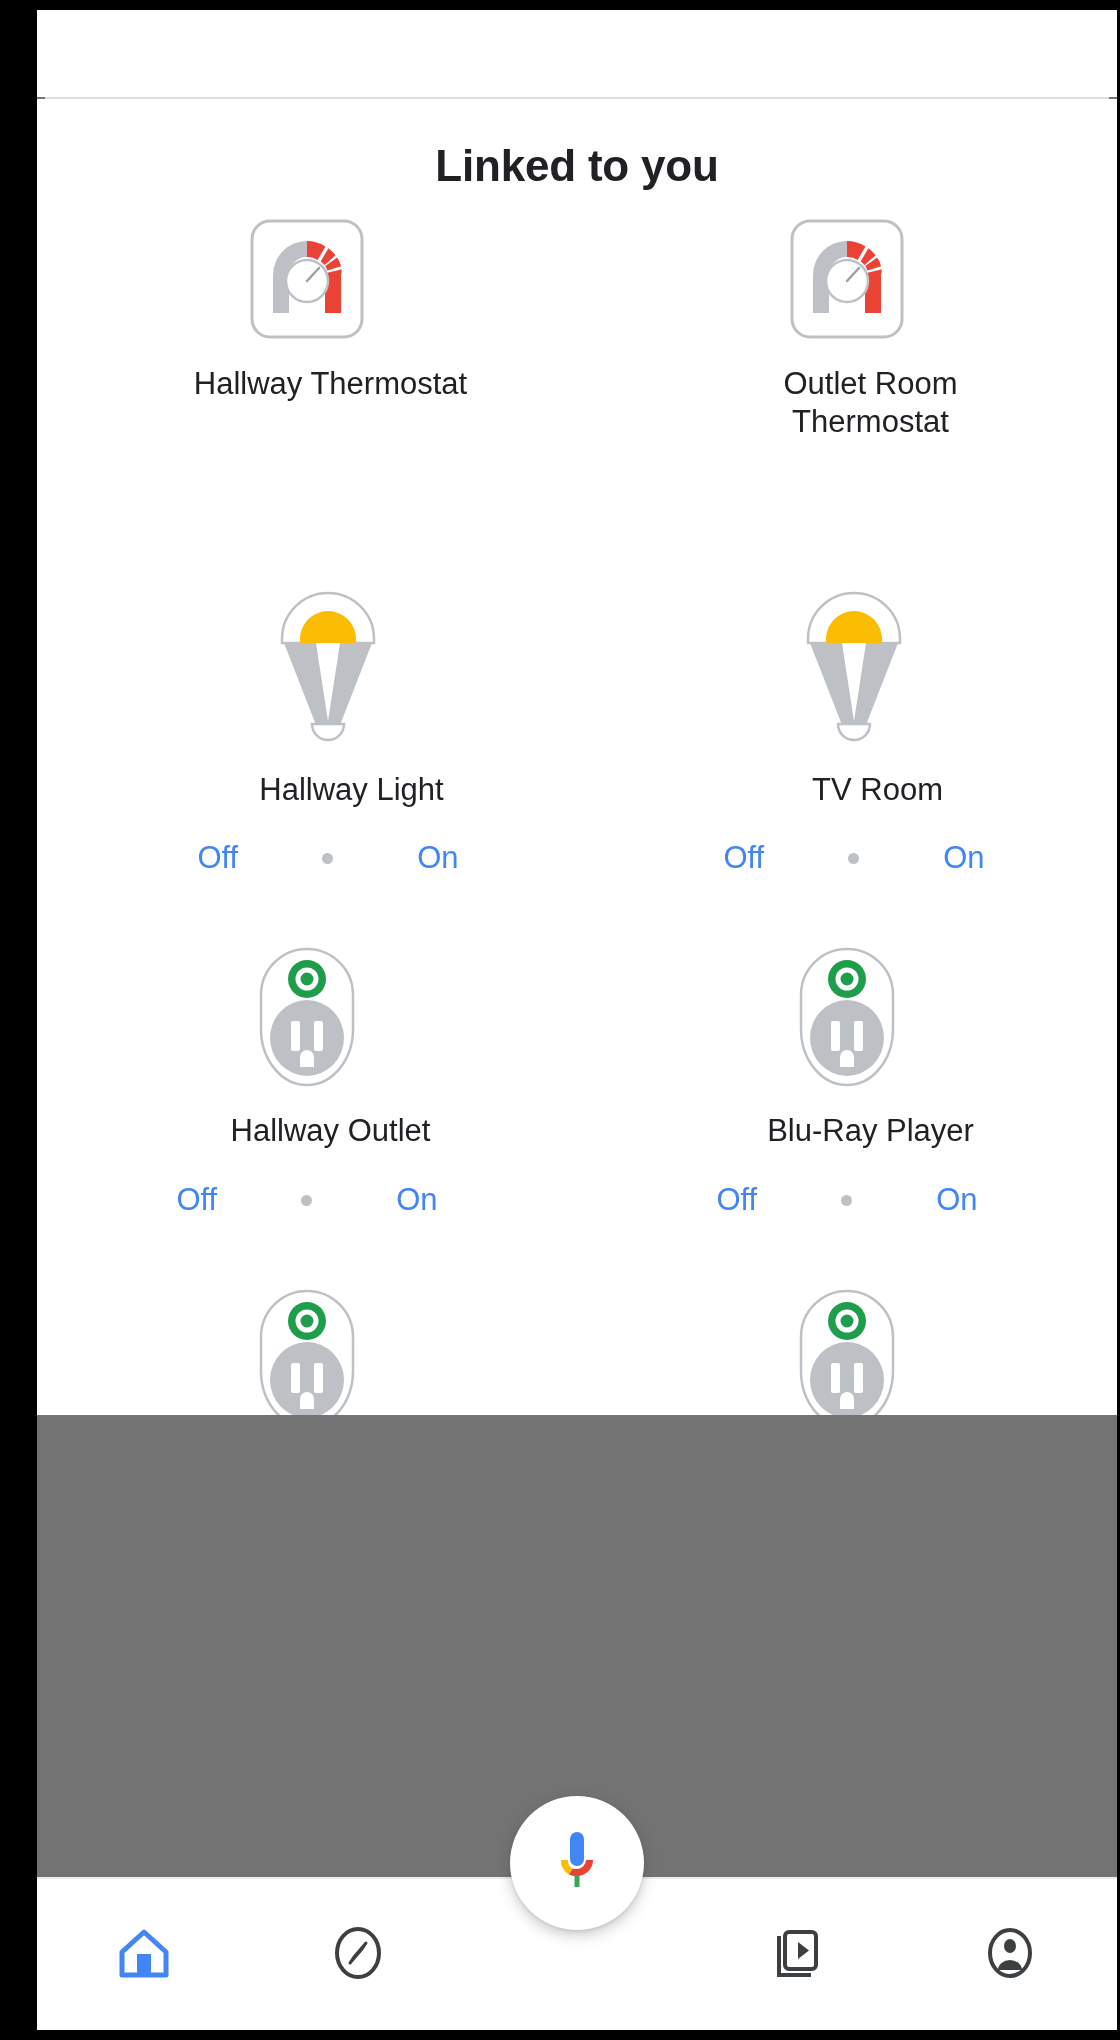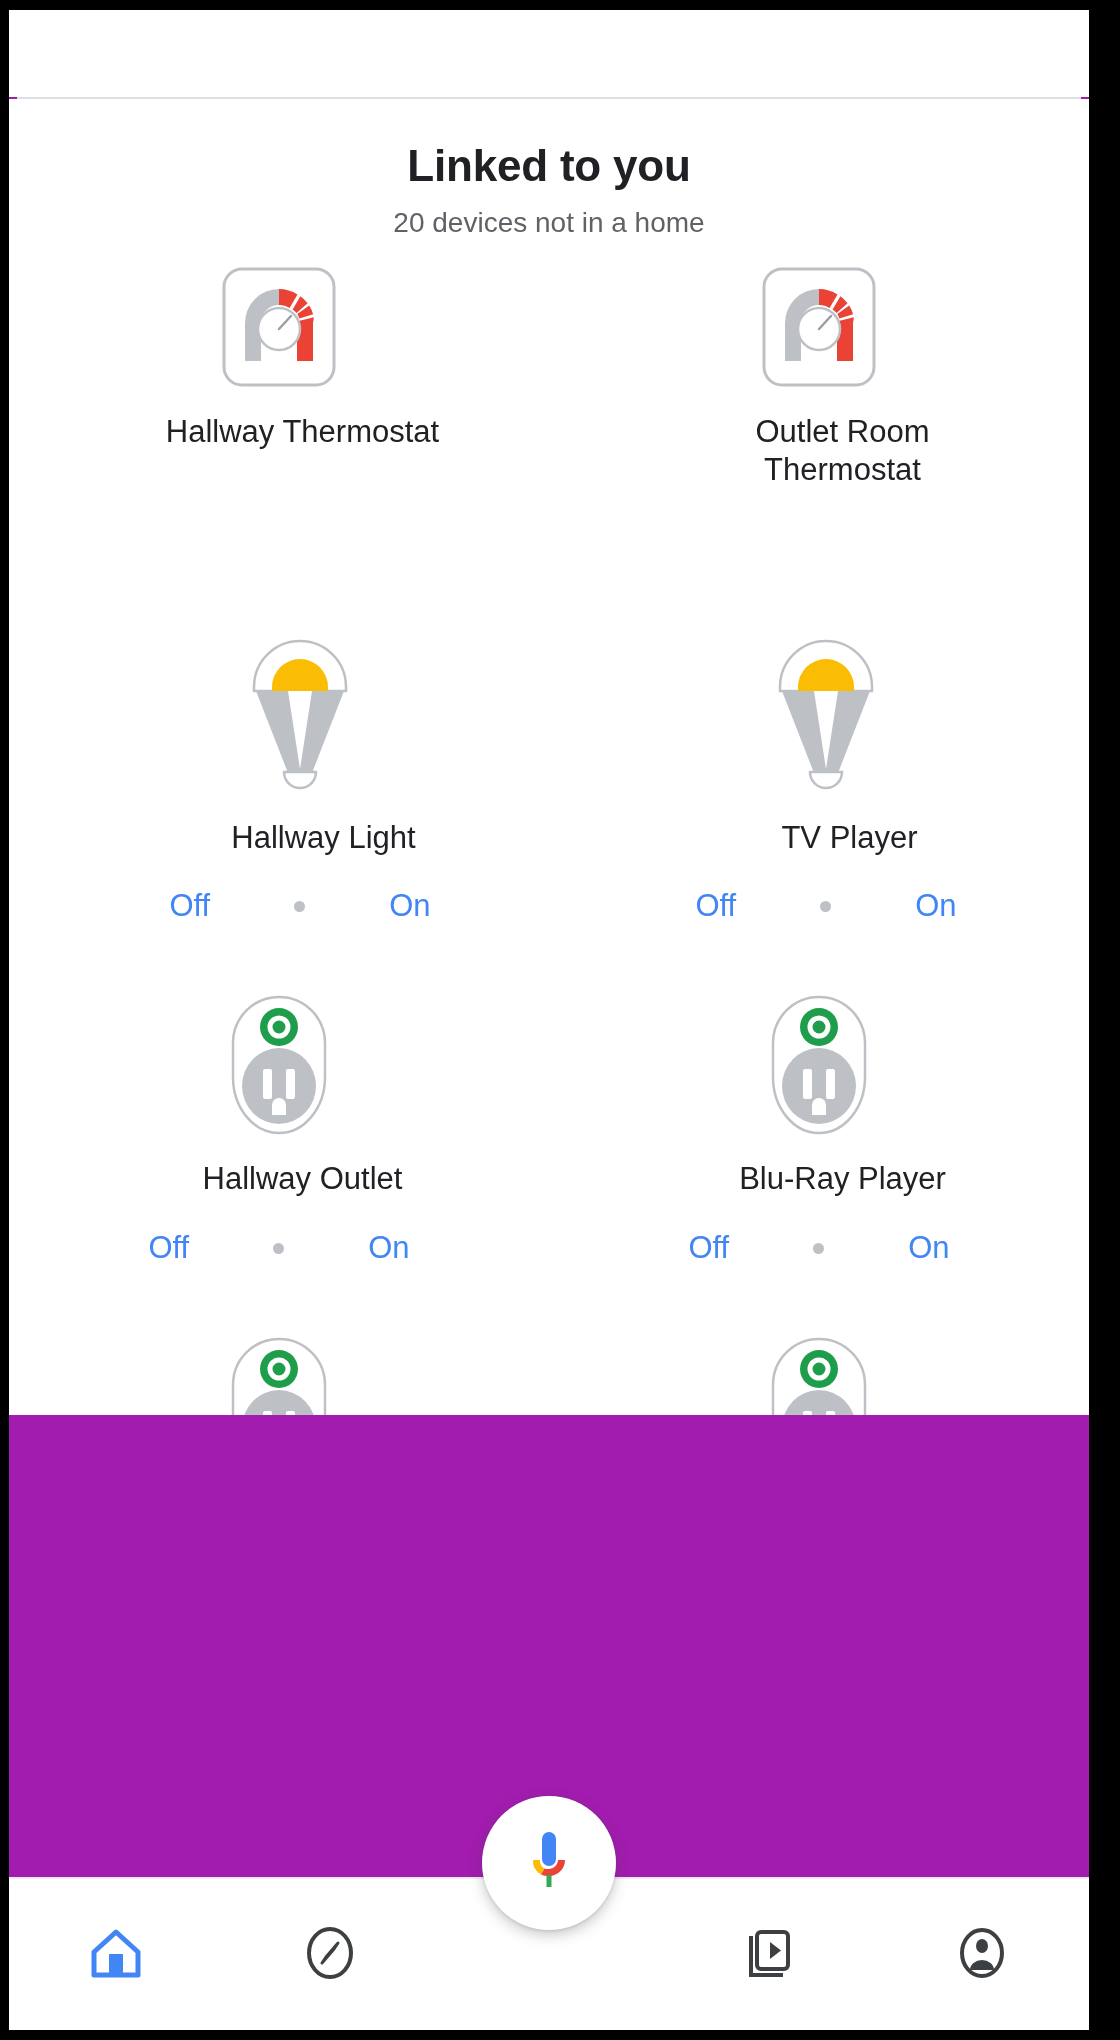--- a/index.html
+++ b/index.html
@@ -8,25 +8,25 @@
     width: 1120px;
     height: 2040px;
     background: #000000;
     font-family: "Liberation Sans", sans-serif;
     overflow: hidden;
   }
 
   
   #phone-frame {
     position: absolute;
-    left: 9px;
+    left: 37px;
     top: 10px;
     width: 1080px;
     height: 2020px;
-    background: #a21caf;
+    background: #737373;
     overflow: hidden;
   }
 
   
   #top-bar {
     position: absolute;
     left: 0; top: 0;
     width: 1080px;
     height: 87px;
     background: #ffffff;
@@ -166,21 +166,20 @@
 <body>
 
 <div id="phone-frame">
 
   <div id="top-bar"></div>
   <div id="top-divider"></div>
 
   <div id="content">
 
     <div id="page-title">Linked to you</div>
-    <div id="page-subtitle">20 devices not in a home</div>
 
     <div class="device-grid row-thermostat">
 
       <div class="device-cell">
         <div class="device-icon-wrap">
           <svg width="116" height="128" viewBox="0 0 116 128">
             <rect x="3" y="6" width="110" height="116" rx="18" ry="18" fill="#ffffff" stroke="#bdc1c6" stroke-width="3"></rect>
             <path d="M 58 26 A 34 34 0 0 0 24 60 L 24 98 L 40 98 L 40 60 A 18 18 0 0 1 58 42 Z" fill="#bdc1c6"></path>
             <g fill="#ea4335">
               <path d="M 58 26 A 34 34 0 0 1 76.5 31.5 L 68.6 44.9 A 18 18 0 0 0 58 42 Z"></path>
@@ -238,21 +237,21 @@
       <div class="device-cell">
         <div class="device-icon-wrap">
           <svg width="108" height="172" viewBox="0 0 108 172">
             <path d="M 54 8 A 46 46 0 0 0 8 54 L 8 58 L 100 58 L 100 54 A 46 46 0 0 0 54 8 Z" fill="#ffffff" stroke="#bdc1c6" stroke-width="2.5"></path>
             <path d="M 54 26 A 28 28 0 0 0 26 54 L 26 58 L 82 58 L 82 54 A 28 28 0 0 0 54 26 Z" fill="#fbbc04"></path>
             <path d="M 10 58 L 98 58 L 66 140 L 42 140 Z" fill="#bdc1c6"></path>
             <path d="M 42 58 L 66 58 L 54 136 Z" fill="#ffffff"></path>
             <path d="M 38 139 L 70 139 A 16 16 0 0 1 38 139 Z" fill="#ffffff" stroke="#bdc1c6" stroke-width="2.5"></path>
           </svg>
         </div>
-        <div class="device-label">TV Player</div>
+        <div class="device-label">TV Room</div>
         <div class="device-controls">
           <span class="ctl-link">Off</span>
           <span class="ctl-dot"></span>
           <span class="ctl-link">On</span>
         </div>
       </div>
 
     </div>
 
     <div class="device-grid row-outlet">

